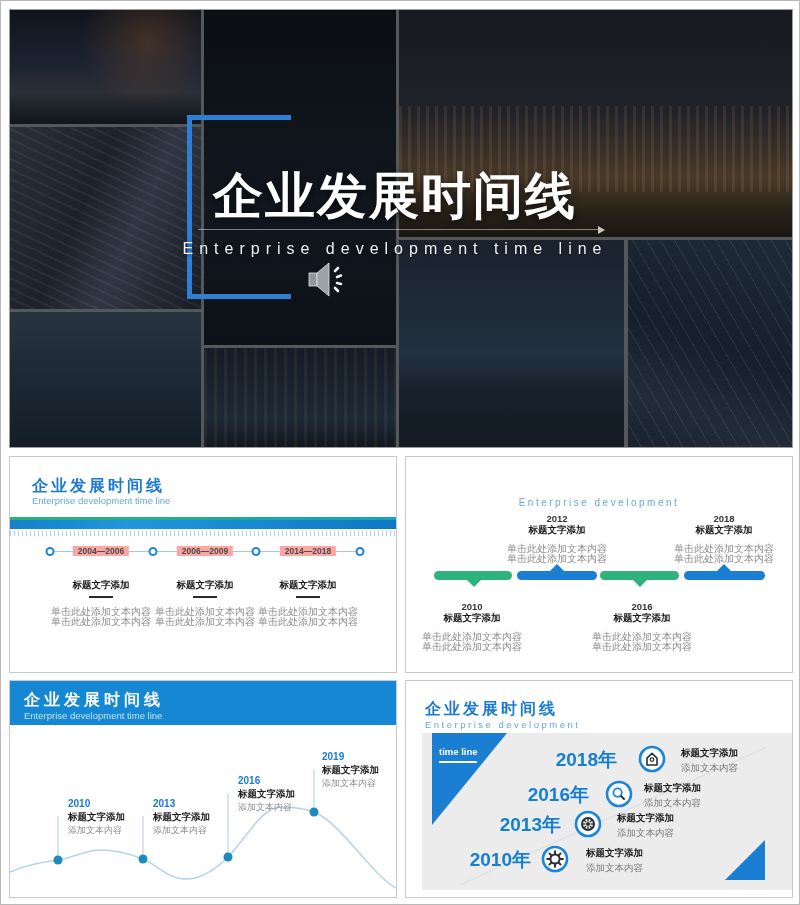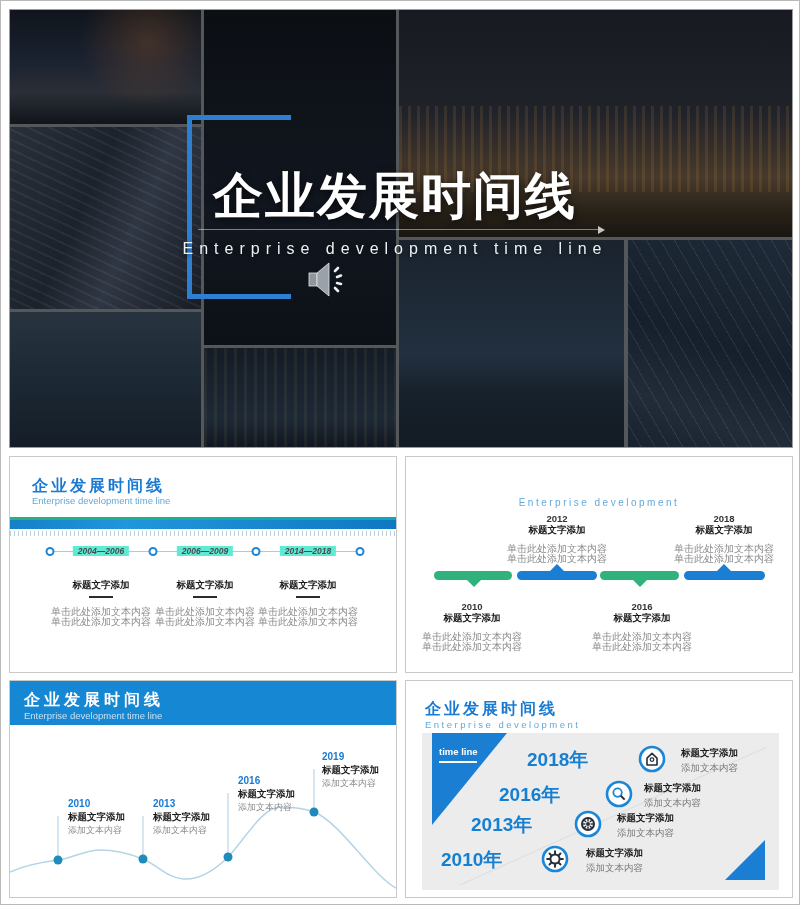--- a/index.html
+++ b/index.html
@@ -27,41 +27,41 @@
   .h-en{font-size:9.5px;color:#64a9da;}
   .heading{font-size:9.5px;font-weight:bold;color:#1c1c1c;}
   .gray{font-size:10px;color:#8b8b8b;line-height:9.5px;}
   
   #s2{left:8px;top:455px;width:388px;height:217px;}
   #s2-bar-green{left:0;top:60px;width:386px;height:3px;background:linear-gradient(90deg,#2db078,#1fb08e 40%,#15a9a9 70%,#16a3c0 100%);}
   #s2-bar-blue{left:0;top:63px;width:386px;height:9px;background:linear-gradient(90deg,#1480c9,#2196dc 30%,#1583cc 75%,#0f78c2 100%);}
   #s2-ticks{left:0;top:74px;width:386px;height:5px;background:repeating-linear-gradient(90deg,#b9cfdf 0 1px,transparent 1px 4px);}
   #s2-line{left:36px;top:94px;width:318px;height:1px;background:#a6cbe8;}
   .tl-dot{position:absolute;top:90px;width:5px;height:5px;background:#fff;border:2px solid #1b86d8;border-radius:50%;transform:translateX(-50%);}
-  .tl-range{position:absolute;top:89px;transform:translateX(-50%);background:#5eead4;padding:0 5px;font-size:8.5px;font-weight:600;color:#4a4a4a;font-style:italic;}
+  .tl-range{position:absolute;top:89px;transform:translateX(-50%);background:#fca5a5;padding:0 5px;font-size:8.5px;font-weight:600;color:#4a4a4a;}
   .s2col{position:absolute;width:130px;text-align:center;transform:translateX(-50%);}
   .s2col .rule{width:24px;height:2px;background:#2b2b2b;margin:4px auto 9px auto;}
   
   #s3{left:404px;top:455px;width:388px;height:217px;}
   .s3bar{position:absolute;top:114px;height:9px;border-radius:5px;}
   .tri-up{position:absolute;top:107px;width:0;height:0;border-left:8px solid transparent;border-right:8px solid transparent;border-bottom:8px solid #1a7ed2;transform:translateX(-50%);}
   .tri-down{position:absolute;top:122px;width:0;height:0;border-left:8px solid transparent;border-right:8px solid transparent;border-top:8px solid #2fb27c;transform:translateX(-50%);}
   .s3grp{position:absolute;width:150px;text-align:center;transform:translateX(-50%);}
   .s3year{font-size:9.5px;font-weight:bold;color:#333;}
   
   #s4{left:8px;top:679px;width:388px;height:218px;}
   #s4-head{left:0;top:0;width:386px;height:44px;background:#1587d3;}
   .s4txt{position:absolute;width:120px;}
   .s4year{font-size:10px;font-weight:bold;color:#1a7ad2;}
   .s4txt .heading{margin-top:2px;}
   .s4txt .gray{font-size:9px;margin-top:2px;}
   
   #s5{left:404px;top:679px;width:388px;height:218px;}
-  #s5-panel{left:16px;top:52px;width:357px;height:157px;background:#ececec;}
-  .s5row-year{position:absolute;width:90px;font-size:19px;font-weight:bold;color:#157fd2;}
+  #s5-panel{left:16px;top:52px;width:357px;height:157px;background:#ececec;padding-left:16px;}
+  .s5row-year{position:absolute;width:90px;text-align:right;font-size:19px;font-weight:bold;color:#157fd2;}
   .s5txt{position:absolute;}
   .s5txt .heading{font-size:9.5px;}
   .s5txt .line{font-size:9.5px;color:#777;margin-top:2px;}
   #tl-label{position:absolute;left:17px;top:13px;color:#fff;font-size:9.5px;font-weight:bold;}
   #tl-rule{position:absolute;left:17px;top:28px;width:38px;height:2px;background:#fff;}
 </style>
 </head>
 <body>
 
 <div id="page">

